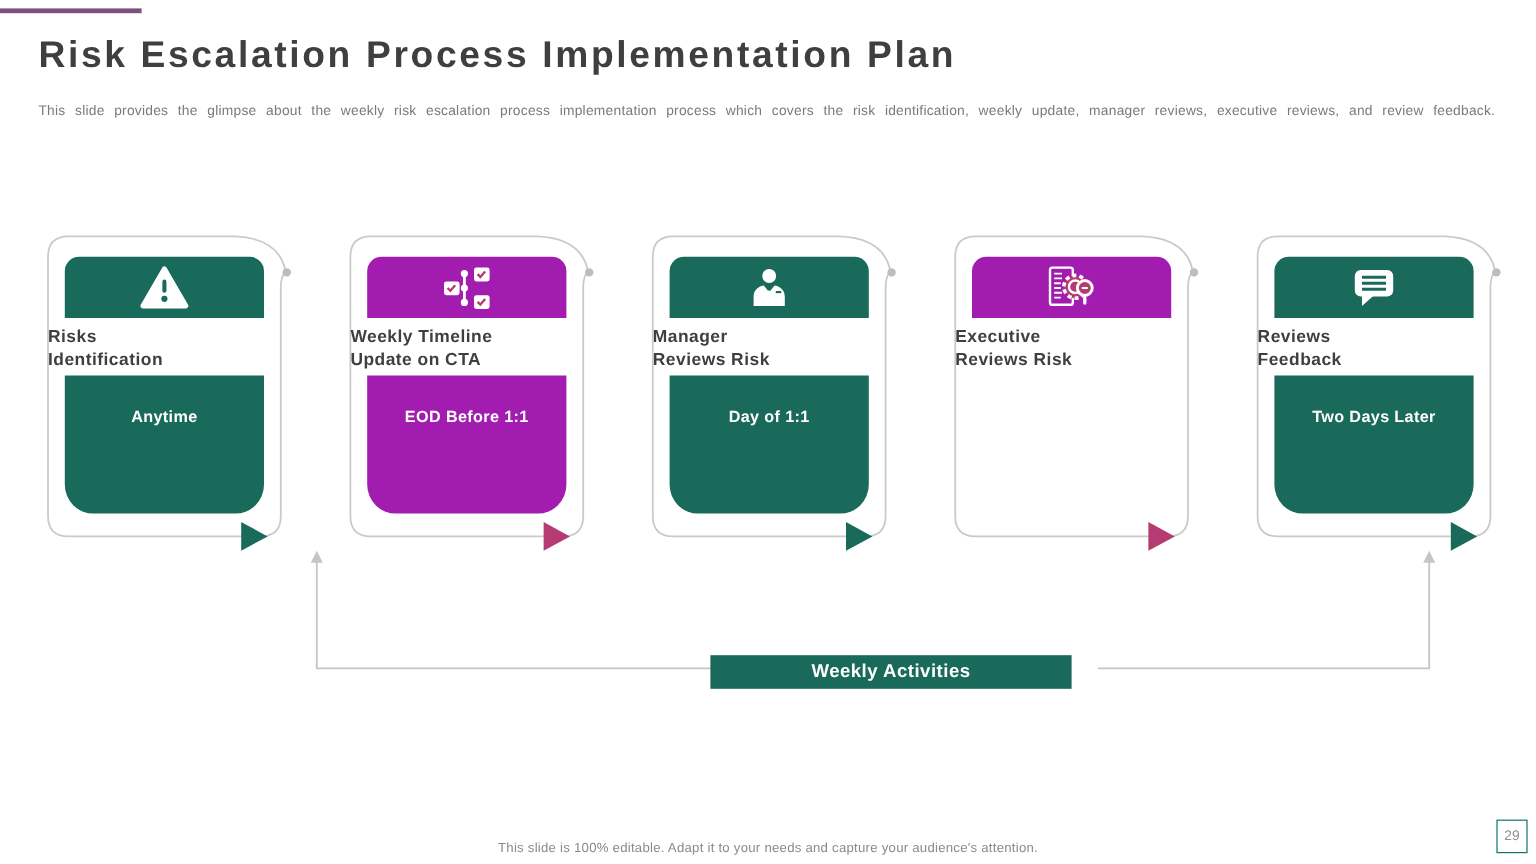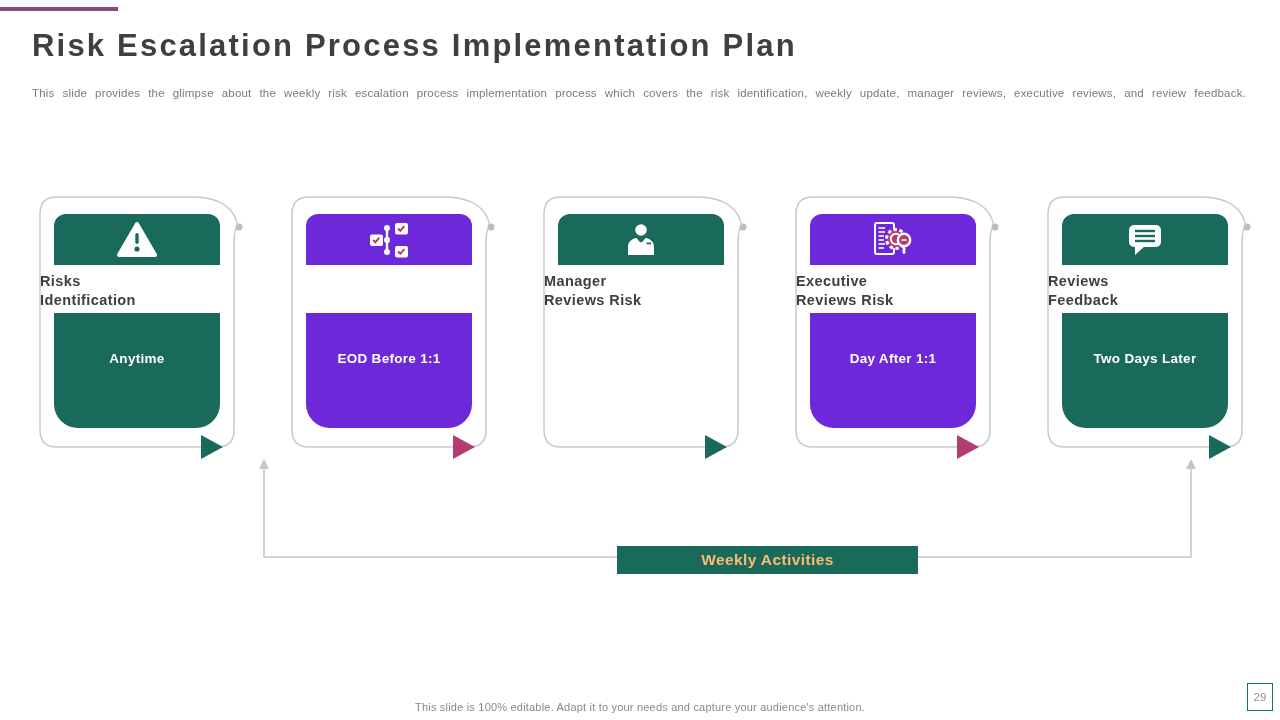--- a/index.html
+++ b/index.html
@@ -27,30 +27,30 @@
   }
   .ttl {
     position:absolute; left:2px; right:2px; top:76px; text-align:left;
     font-size:14.5px; font-weight:bold; color:#3F3F3F; line-height:19px; letter-spacing:0.4px;
   }
   .bodyblk {
     position:absolute; left:16px; top:117px; width:166px; height:115px;
     border-radius:0 0 24px 24px; text-align:center;
   }
   .timing {
-    padding-top:38px; color:#ffffff; font-weight:bold; font-size:13.5px; letter-spacing:0.3px;
+    padding-top:27px; color:#ffffff; font-weight:bold; font-size:13.5px; letter-spacing:0.3px;
   }
   .step-arrow { position:absolute; left:162px; top:238px; overflow:visible; }
   .bg-teal { background:#196A5B; }
-  .bg-pink { background:#6d28d9; }
+  .bg-pink { background:#a21caf; }
   .bracket { position:absolute; left:255px; top:458px; overflow:visible; }
   .weekly-bar {
-    position:absolute; left:617px; top:546px; width:301px; height:28px;
+    position:absolute; left:592px; top:546px; width:301px; height:28px;
     background:#196A5B; display:flex; align-items:center; justify-content:center;
-    color:#fdba74; font-weight:bold; font-size:15.5px; letter-spacing:0.4px;
+    color:#ffffff; font-weight:bold; font-size:15.5px; letter-spacing:0.4px;
   }
   .footer {
     position:absolute; left:0; top:701px; width:1280px; text-align:center;
     font-size:11px; color:#8A8A8A; letter-spacing:0.2px;
   }
   .page-box {
     position:absolute; left:1247px; top:683px; width:24px; height:26px;
     border:1px solid #0f766e; display:flex; align-items:center; justify-content:center;
     font-size:11.5px; color:#8F8F8F; background:#ffffff;
   }
@@ -101,20 +101,24 @@
         <circle cx="21" cy="19" r="3" fill="#ffffff"></circle>
         <circle cx="21" cy="31" r="3" fill="#ffffff"></circle>
         <rect x="29" y="2" width="13" height="11.5" rx="2" fill="#ffffff"></rect>
         <path d="M32 7.5 l2.3 2.3 l4-4.6" fill="none" stroke="#B53B72" stroke-width="2"></path>
         <rect x="4" y="13.5" width="13" height="11.5" rx="2" fill="#ffffff"></rect>
         <path d="M7 19 l2.3 2.3 l4-4.6" fill="none" stroke="#B53B72" stroke-width="2"></path>
         <rect x="29" y="25" width="13" height="11.5" rx="2" fill="#ffffff"></rect>
         <path d="M32 30.5 l2.3 2.3 l4-4.6" fill="none" stroke="#B53B72" stroke-width="2"></path>
       </svg>
     </div>
+    <div class="ttl">
+      <span>Weekly Timeline</span><br>
+      <span>Update on CTA</span>
+    </div>
     <div class="bodyblk bg-pink">
       <div class="timing">EOD Before 1:1</div>
     </div>
     <svg class="step-arrow" width="26" height="28" viewBox="0 0 26 28">
       <polygon points="1,1 23,13 1,25" fill="#B53B72"></polygon>
     </svg>
   </div>
 
   <div class="card card-3">
     <svg class="frame" width="210" height="266" viewBox="0 0 210 266">
@@ -125,20 +129,23 @@
       <svg width="38" height="38" viewBox="0 0 38 38">
         <circle cx="19" cy="9" r="5.8" fill="#ffffff"></circle>
         <path d="M6 34 V26 C6 20.5 10.5 17.5 14.5 17 L19 22.5 L23.5 17 C27.5 17.5 32 20.5 32 26 V34 Z" fill="#ffffff"></path>
         <rect x="17.8" y="21" width="2.4" height="7.5" rx="1.2" fill="#ffffff"></rect>
         <rect x="24.5" y="21.5" width="4.5" height="1.8" fill="#196A5B"></rect>
       </svg>
     </div>
     <div class="ttl">
       <span>Manager</span><br>
       <span>Reviews Risk</span>
+    </div>
+    <div class="bodyblk bg-teal">
+      <div class="timing">Day of 1:1</div>
     </div>
     <svg class="step-arrow" width="26" height="28" viewBox="0 0 26 28">
       <polygon points="1,1 23,13 1,25" fill="#196A5B"></polygon>
     </svg>
   </div>
 
   <div class="card card-4">
     <svg class="frame" width="210" height="266" viewBox="0 0 210 266">
       <path d="M 200 30 C 196 10 180 2 158 1 H 19 Q 2 1 2 18 V 234 Q 2 251 19 251 H 179 Q 196 251 196 234 V 44 Q 196 34 200 30" fill="none" stroke="#CACACA" stroke-width="1.5"></path>
       <circle cx="201" cy="31" r="3.5" fill="#BDBDBD"></circle>
@@ -156,23 +163,20 @@
         <circle cx="24" cy="19" r="5.2" fill="none" stroke="#ffffff" stroke-width="2"></circle>
         <circle cx="32" cy="20" r="6.2" fill="#B53B72" stroke="#ffffff" stroke-width="2.4"></circle>
         <line x1="29.5" y1="20" x2="34.5" y2="20" stroke="#ffffff" stroke-width="1.6"></line>
         <rect x="30.6" y="27" width="2.8" height="7" rx="1.4" fill="#ffffff"></rect>
       </svg>
     </div>
     <div class="ttl">
       <span>Executive</span><br>
       <span>Reviews Risk</span>
     </div>
-    <div class="bodyblk bg-pink">
-      <div class="timing">Day After 1:1</div>
-    </div>
     <svg class="step-arrow" width="26" height="28" viewBox="0 0 26 28">
       <polygon points="1,1 23,13 1,25" fill="#B53B72"></polygon>
     </svg>
   </div>
 
   <div class="card card-5">
     <svg class="frame" width="210" height="266" viewBox="0 0 210 266">
       <path d="M 200 30 C 196 10 180 2 158 1 H 19 Q 2 1 2 18 V 234 Q 2 251 19 251 H 179 Q 196 251 196 234 V 44 Q 196 34 200 30" fill="none" stroke="#CACACA" stroke-width="1.5"></path>
       <circle cx="201" cy="31" r="3.5" fill="#BDBDBD"></circle>
     </svg>

